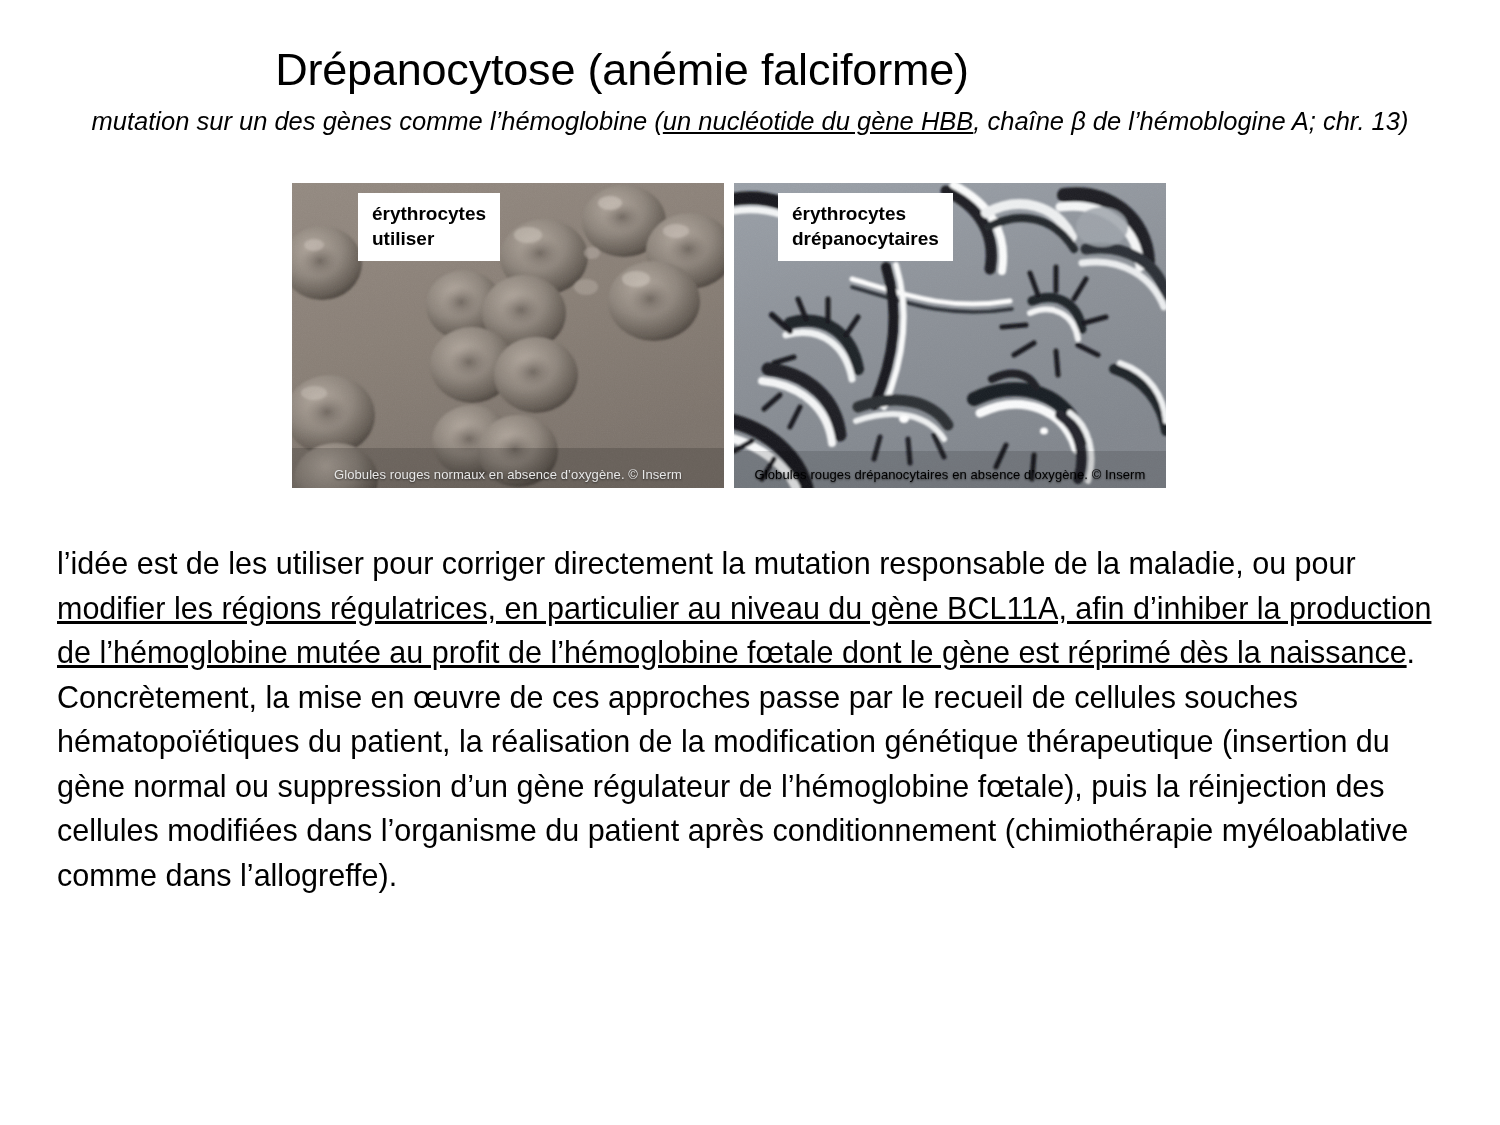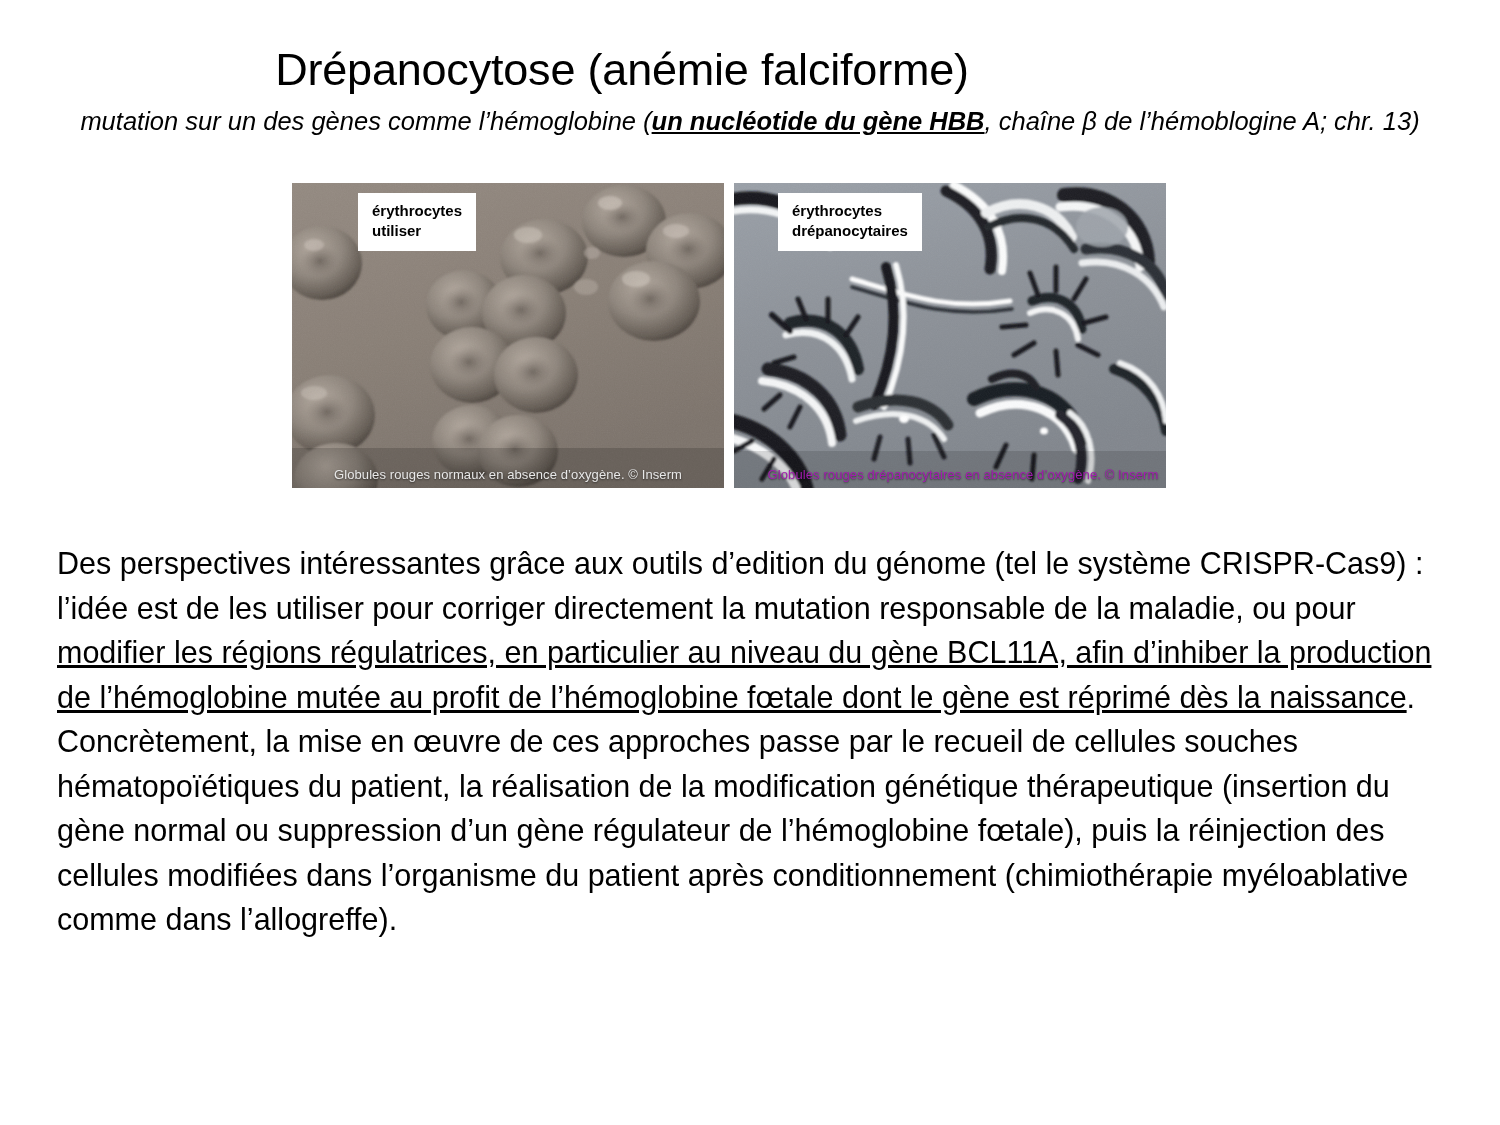--- a/index.html
+++ b/index.html
@@ -33,21 +33,21 @@
     left: 0;
     top: 107px;
     width: 1500px;
     text-align: center;
     font-size: 25.5px;
     font-style: italic;
     line-height: 1.15;
     white-space: nowrap;
   }
   .subtitle .emph {
-    font-weight: bold;
+    font-weight: normal;
     font-style: italic;
     text-decoration: underline;
   }
 
   
   .figure-row {
     position: absolute;
     left: 292px;
     top: 183px;
     width: 874px;
@@ -68,42 +68,42 @@
     inset: 0;
     width: 100%;
     height: 100%;
     display: block;
   }
 
   .photo-label {
     position: absolute;
     background: #ffffff;
     font-weight: bold;
-    font-size: 15px;
+    font-size: 19px;
     line-height: 1.32;
     padding: 8px 14px 10px 14px;
     box-sizing: border-box;
     white-space: nowrap;
     color: #000;
   }
   .photo.left .photo-label  { left: 66px; top: 10px; }
   .photo.right .photo-label { left: 44px; top: 10px; }
 
   .photo-caption {
     position: absolute;
     left: 0;
     bottom: 6px;
     width: 100%;
     text-align: center;
     font-size: 13px;
     color: #e8e8e8;
     text-shadow: 0 1px 2px rgba(0,0,0,0.55);
     letter-spacing: 0.1px;
   }
-  .photo.right .photo-caption { color: #a21caf; padding-left: 13px; }
+  .photo.right .photo-caption { color: #000000; }
 
   
   .body-text {
     position: absolute;
     left: 57px;
     top: 541px;
     width: 1390px;
     font-size: 30.5px;
     line-height: 44.5px;
     color: #000;
@@ -346,16 +346,15 @@
       <div>érythrocytes</div>
       <div>drépanocytaires</div>
     </div>
 
     <div class="photo-caption">Globules rouges drépanocytaires en absence d’oxygène. © Inserm</div>
   </div>
 
 </div>
 
 <div class="body-text">
-  <p>Des perspectives intéressantes grâce aux outils d’edition du génome (tel le système CRISPR-Cas9) :</p>
   <p><span>l’idée est de les utiliser pour corriger directement la mutation responsable de la maladie, ou pour </span><span class="u">modifier les régions régulatrices, en particulier au niveau du gène BCL11A, afin d’inhiber la production de l’hémoglobine mutée au profit de l’hémoglobine fœtale dont le gène est réprimé dès la naissance</span><span>.</span></p>
   <p>Concrètement, la mise en œuvre de ces approches passe par le recueil de cellules souches hématopoïétiques du patient, la réalisation de la modification génétique thérapeutique (insertion du gène normal ou suppression d’un gène régulateur de l’hémoglobine fœtale), puis la réinjection des cellules modifiées dans l’organisme du patient après conditionnement (chimiothérapie myéloablative comme dans l’allogreffe).</p>
 </div>
 
 </body></html>

